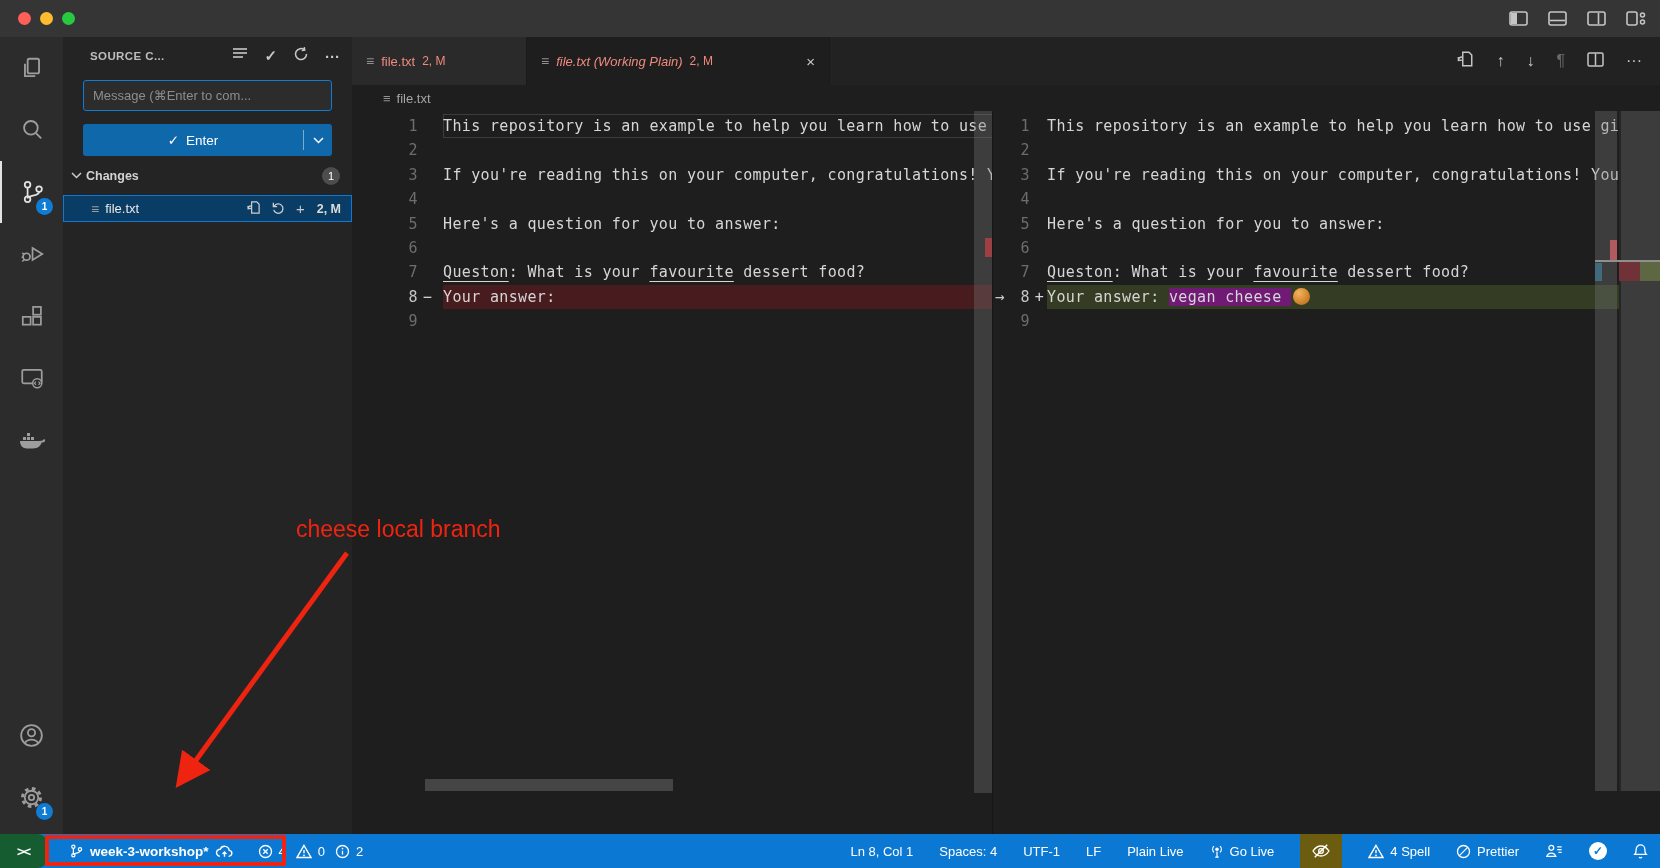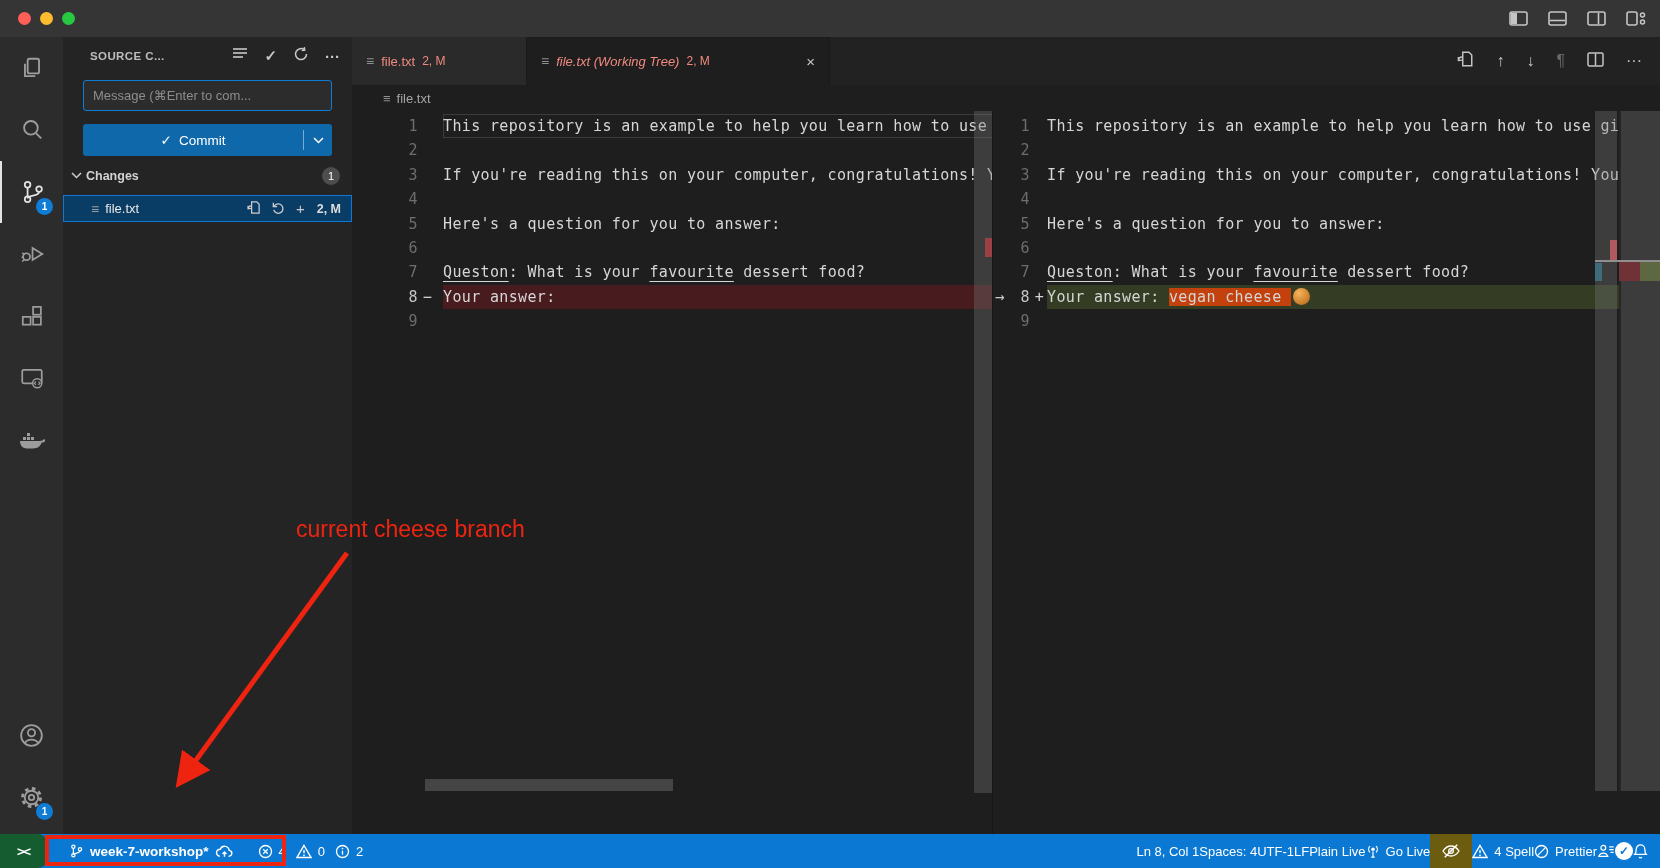--- a/index.html
+++ b/index.html
@@ -85,21 +85,21 @@
   .code-line { height:24.4px; line-height:24.4px; display:flex; white-space:pre; }
   .ln { width:66px; text-align:right; color:#6d6d6d; flex:none;
     font-family:"DejaVu Sans Mono", monospace; }
   .pane.right .ln { width:37px; }
   .sign { width:15px; text-align:center; margin-left:2px; flex:none; }
   .txt { flex:1; margin-left:8px; }
   .pane.right .txt { margin-left:0; }
   .removed .txt { background:#481b1e; }
   .added .txt { background:#343d24; }
   .removed .ln, .added .ln { color:#c5c5c5; }
-  .ins { background:#c2410c; }
+  .ins { background:#701a75; }
   .spell { text-decoration-line:underline; text-decoration-style:wavy;
     text-decoration-color:#e0484d; text-decoration-thickness:1px; text-underline-offset:4px;text-decoration:underline; }
   .cur .txt { box-shadow:inset 0 0 0 1px #3c3c3d; }
   .emoji { display:inline-block; width:17px; height:17px; border-radius:50%; vertical-align:-3px;
     margin-left:2px; background:radial-gradient(circle at 35% 30%, #f5b45a, #c87a28 72%, #a65e18); }
 
   
   .vsb { position:absolute; top:0; background:rgba(120,120,120,.35); }
   .pane.left .vsb { left:622px; width:19px; height:682px; }
   .pane.right .vsb { left:602px; width:22px; height:680px; }
@@ -112,21 +112,21 @@
 
   
   .statusbar { position:absolute; left:0; right:0; bottom:0; height:34px; background:#0b79d3;
     color:#fff; font-size:13px; display:flex; align-items:center; }
   .sb-item { display:flex; align-items:center; gap:5px; height:34px; }
   .remote-btn { width:47px; background:#155d31; border-radius:0 9px 9px 0; justify-content:center;
     font-weight:bold; letter-spacing:-1px; font-size:13px; }
   .branch-item { margin-left:14px; padding:0 8px; gap:6px; }
   .problems { margin-left:16px; gap:6px; }
   .problems span { margin-right:4px; }
-  .sb-right { margin-left:auto; display:flex; align-items:center; margin-right:12px; }
+  .sb-right { margin-left:auto; display:flex; align-items:center; gap:26px; margin-right:12px; }
   .sb-right .sb-item { gap:6px; }
   .eye-item { background:#6b5c10; padding:0 11px; }
   .check-circle { width:18px; height:18px; border-radius:50%; background:#fff; color:#0b79d3;
     font-size:12px; font-weight:bold; display:flex; align-items:center; justify-content:center; }
 
   
   .annot-svg { position:absolute; top:0; left:0; pointer-events:none; z-index:60; }
   .annot-label { position:absolute; left:296px; top:516px; color:#ef2410; font-size:23px;
     z-index:60; pointer-events:none; }
 </style>
@@ -262,21 +262,21 @@
                 <path d="M13.5 8a5.5 5.5 0 1 1-2-4.2" fill="none" stroke="#c8c8c8" stroke-width="1.5"></path>
                 <path d="M11.3 1.2l.4 3-3 .4" fill="none" stroke="#c8c8c8" stroke-width="1.5"></path>
               </svg></span>
           <span class="glyph-btn">···</span>
         </span>
       </div>
       <input class="msg-input" placeholder="Message (⌘Enter to com..." style="">
       <div class="commit-btn">
         <span class="commit-main">
           <span>✓</span>
-          <span>Commit</span>
+          <span>Enter</span>
         </span>
         <span class="commit-sep"></span>
         <span class="commit-dd">
             <svg width="11" height="7" viewBox="0 0 11 7">
               <path d="M1 1l4.5 4.5L10 1" fill="none" stroke="#fff" stroke-width="1.5"></path>
             </svg>
           </span>
       </div>
       <div class="changes-row">
         <svg width="11" height="7" viewBox="0 0 11 7">
@@ -305,21 +305,21 @@
 
     <section class="editorgroup">
       <div class="tabbar">
         <div class="tab inactive">
           <span class="fic">≡</span>
           <span class="tab-label">file.txt</span>
           <span class="tab-badge">2, M</span>
         </div>
         <div class="tab active">
           <span class="fic">≡</span>
-          <span class="tab-label">file.txt (Working Tree)</span>
+          <span class="tab-label">file.txt (Working Plain)</span>
           <span class="tab-badge">2, M</span>
           <span class="tab-close">×</span>
         </div>
         <div class="ed-toolbar">
           <span><svg width="18" height="18" viewBox="0 0 16 16">
                 <path d="M6 2h5.5L14 4.5V14H6z" fill="none" stroke="#c5c5c5" stroke-width="1.3"></path>
                 <path d="M2 9.5a3.5 3.5 0 0 1 3.5-3.3M2 6.3l.3 3 3-.3" fill="none" stroke="#c5c5c5" stroke-width="1.3"></path>
               </svg></span>
           <span class="glyph">↑</span>
           <span class="glyph">↓</span>
@@ -382,21 +382,21 @@
       <span>&gt;&lt;</span>
     </div>
     <div class="sb-item branch-item">
       <svg width="15" height="16" viewBox="0 0 24 24">
           <circle cx="7" cy="5.3" r="2.6" fill="none" stroke="#fff" stroke-width="2"></circle>
           <circle cx="7" cy="18.7" r="2.6" fill="none" stroke="#fff" stroke-width="2"></circle>
           <circle cx="17.6" cy="9.3" r="2.6" fill="none" stroke="#fff" stroke-width="2"></circle>
           <line x1="7" y1="8" x2="7" y2="16" stroke="#fff" stroke-width="2"></line>
           <path d="M17.6 12c0 4.2-10.6 2.4-10.6 6" fill="none" stroke="#fff" stroke-width="2"></path>
         </svg>
-      <span style="font-weight:bold;font-size:13.5px">week-7-workshop*</span>
+      <span style="font-weight:bold;font-size:13.5px">week-3-workshop*</span>
       <svg width="19" height="15" viewBox="0 0 20 16">
           <path d="M5 13a3.7 3.7 0 0 1 .4-7.4A5 5 0 0 1 15 6.8a3.1 3.1 0 0 1-.6 6.2" fill="none" stroke="#fff" stroke-width="1.5"></path>
           <path d="M10 13.5V8.8M7.9 10.6L10 8.5l2.1 2.1" fill="none" stroke="#fff" stroke-width="1.5"></path>
         </svg>
     </div>
     <div class="sb-item problems">
       <svg width="15" height="15" viewBox="0 0 16 16">
           <circle cx="8" cy="8" r="6.4" fill="none" stroke="#fff" stroke-width="1.4"></circle>
           <path d="M5.6 5.6l4.8 4.8M10.4 5.6l-4.8 4.8" stroke="#fff" stroke-width="1.4"></path>
         </svg>
@@ -474,21 +474,21 @@
       </div>
       <div class="sb-item">
         <svg width="15" height="17" viewBox="0 0 16 18">
             <path d="M8 2a4.6 4.6 0 0 1 4.6 4.6c0 4 1.4 5.4 1.4 5.4H2s1.4-1.4 1.4-5.4A4.6 4.6 0 0 1 8 2z" fill="none" stroke="#fff" stroke-width="1.4"></path>
             <path d="M6.6 14.8a1.5 1.5 0 0 0 2.8 0" fill="none" stroke="#fff" stroke-width="1.4"></path>
           </svg>
       </div>
     </div>
   </footer>
 
-  <div class="annot-label">current cheese branch</div>
+  <div class="annot-label">cheese local branch</div>
   <svg class="annot-svg" width="1660" height="868" viewBox="0 0 1660 868">
     <defs>
       <marker id="ah" orient="auto" markerWidth="7" markerHeight="7" refX="4.5" refY="3.5">
         <path d="M0 0L7 3.5L0 7z" fill="#ef2410"></path>
       </marker>
     </defs>
     <line x1="347" y1="553" x2="183" y2="778" stroke="#ef2410" stroke-width="5" marker-end="url(#ah)"></line>
     <rect x="47" y="837" width="237" height="27" fill="none" stroke="#ef2410" stroke-width="4"></rect>
   </svg>
 </div>

